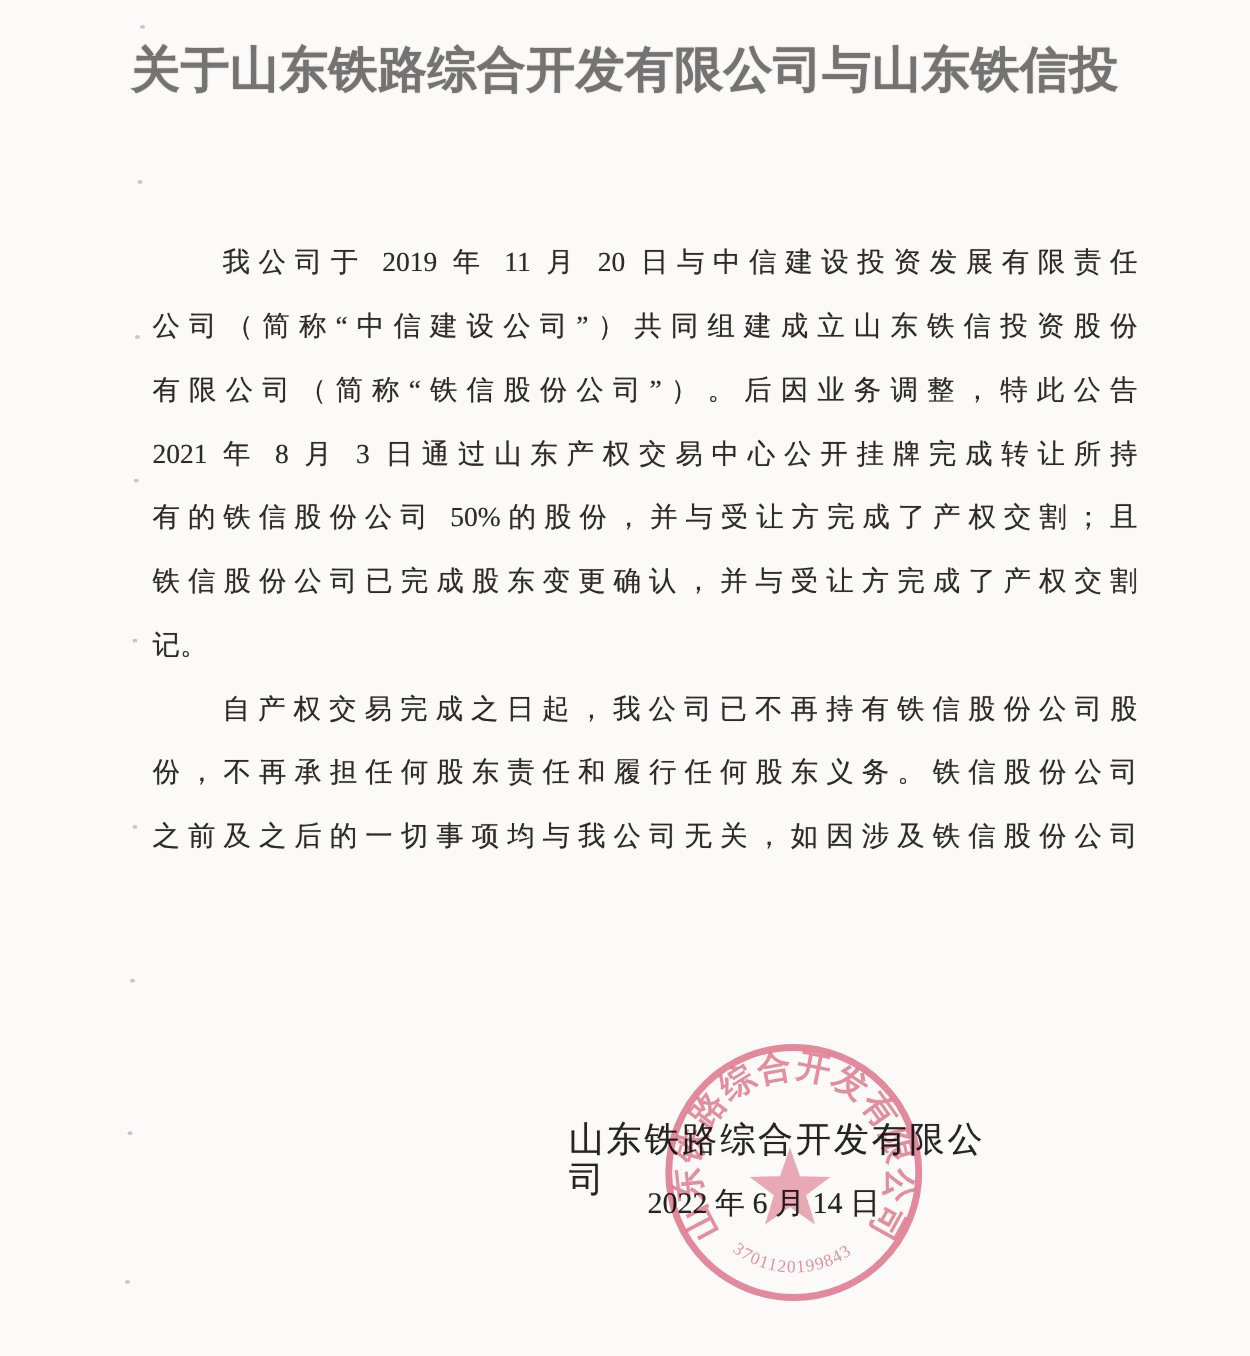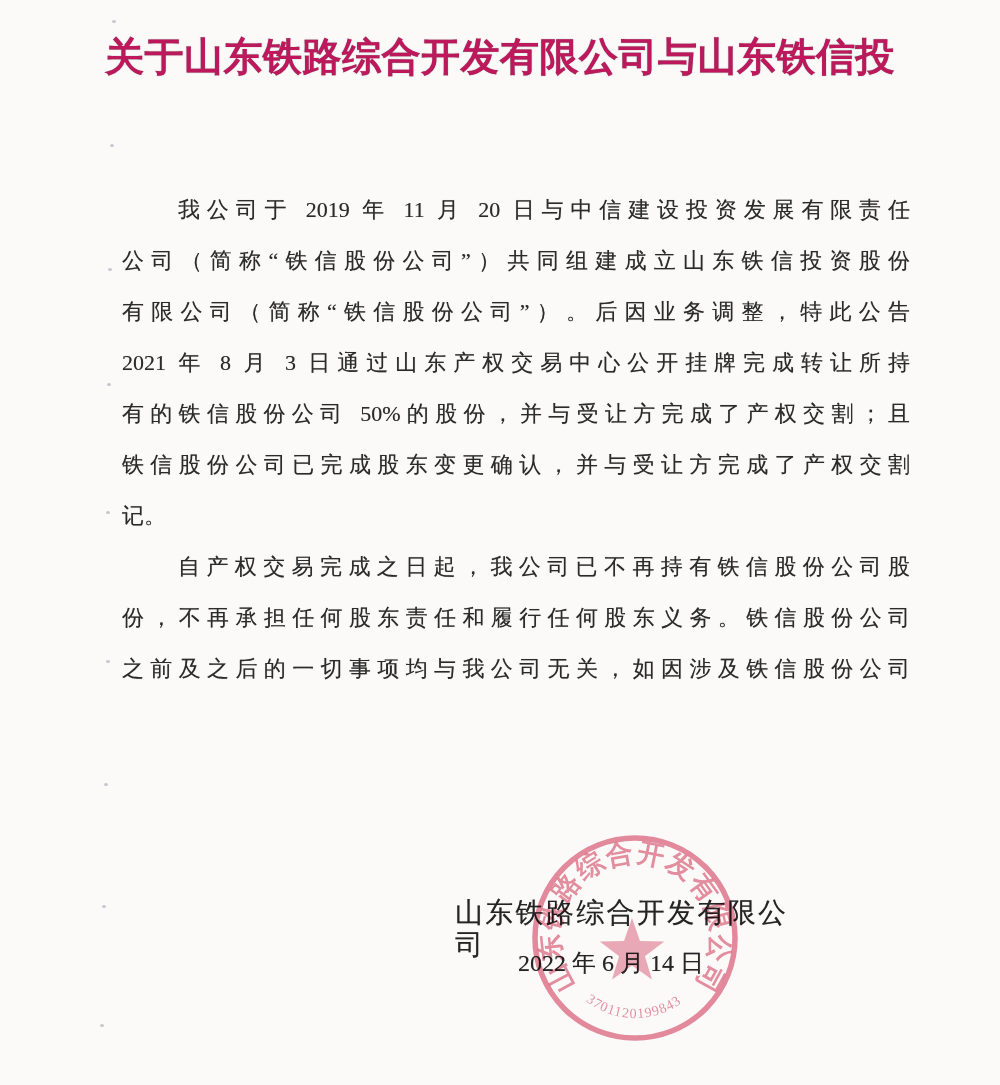--- a/index.html
+++ b/index.html
@@ -8,21 +8,21 @@
     width:1000px; height:1085px;
     background:#fbfaf9;
     font-family:"Liberation Serif","DejaVu Serif",serif;
     overflow:hidden;
   }
   
   .title {
     position:absolute; top:33px; left:0; width:1000px;
     text-align:center;
     font-size:39px; line-height:48px; font-weight:bold;
-    color:#be185d; letter-spacing:0.5px;
+    color:#737373; letter-spacing:0.5px;
     text-shadow:0 0 1px rgba(10,10,10,.55);
   }
   
   .doc-body {
     position:absolute; top:184px; left:122px; width:788px;
     font-size:22px; line-height:51px;
     color:#2b2b2b;
     text-shadow:0 0 .7px rgba(25,25,25,.45);
   }
   .ln { height:51px; }
@@ -61,21 +61,21 @@
 <body>
 
 <div class="page">
 
   <div class="title">
     <div>关于山东铁路综合开发有限公司与山东铁信投</div>
   </div>
 
   <div class="doc-body">
     <div class="ln jl ind">我公司于 2019 年 11 月 20 日与中信建设投资发展有限责任</div>
-    <div class="ln jl">公司（简称“铁信股份公司”）共同组建成立山东铁信投资股份</div>
+    <div class="ln jl">公司（简称“中信建设公司”）共同组建成立山东铁信投资股份</div>
     <div class="ln jl">有限公司（简称“铁信股份公司”）。后因业务调整，特此公告</div>
     <div class="ln jl">2021 年 8 月 3 日通过山东产权交易中心公开挂牌完成转让所持</div>
     <div class="ln jl">有的铁信股份公司 50%的股份，并与受让方完成了产权交割；且</div>
     <div class="ln jl">铁信股份公司已完成股东变更确认，并与受让方完成了产权交割</div>
     <div class="ln">记。</div>
     <div class="ln jl ind">自产权交易完成之日起，我公司已不再持有铁信股份公司股</div>
     <div class="ln jl">份，不再承担任何股东责任和履行任何股东义务。铁信股份公司</div>
     <div class="ln jl">之前及之后的一切事项均与我公司无关，如因涉及铁信股份公司</div>
   </div>
 

